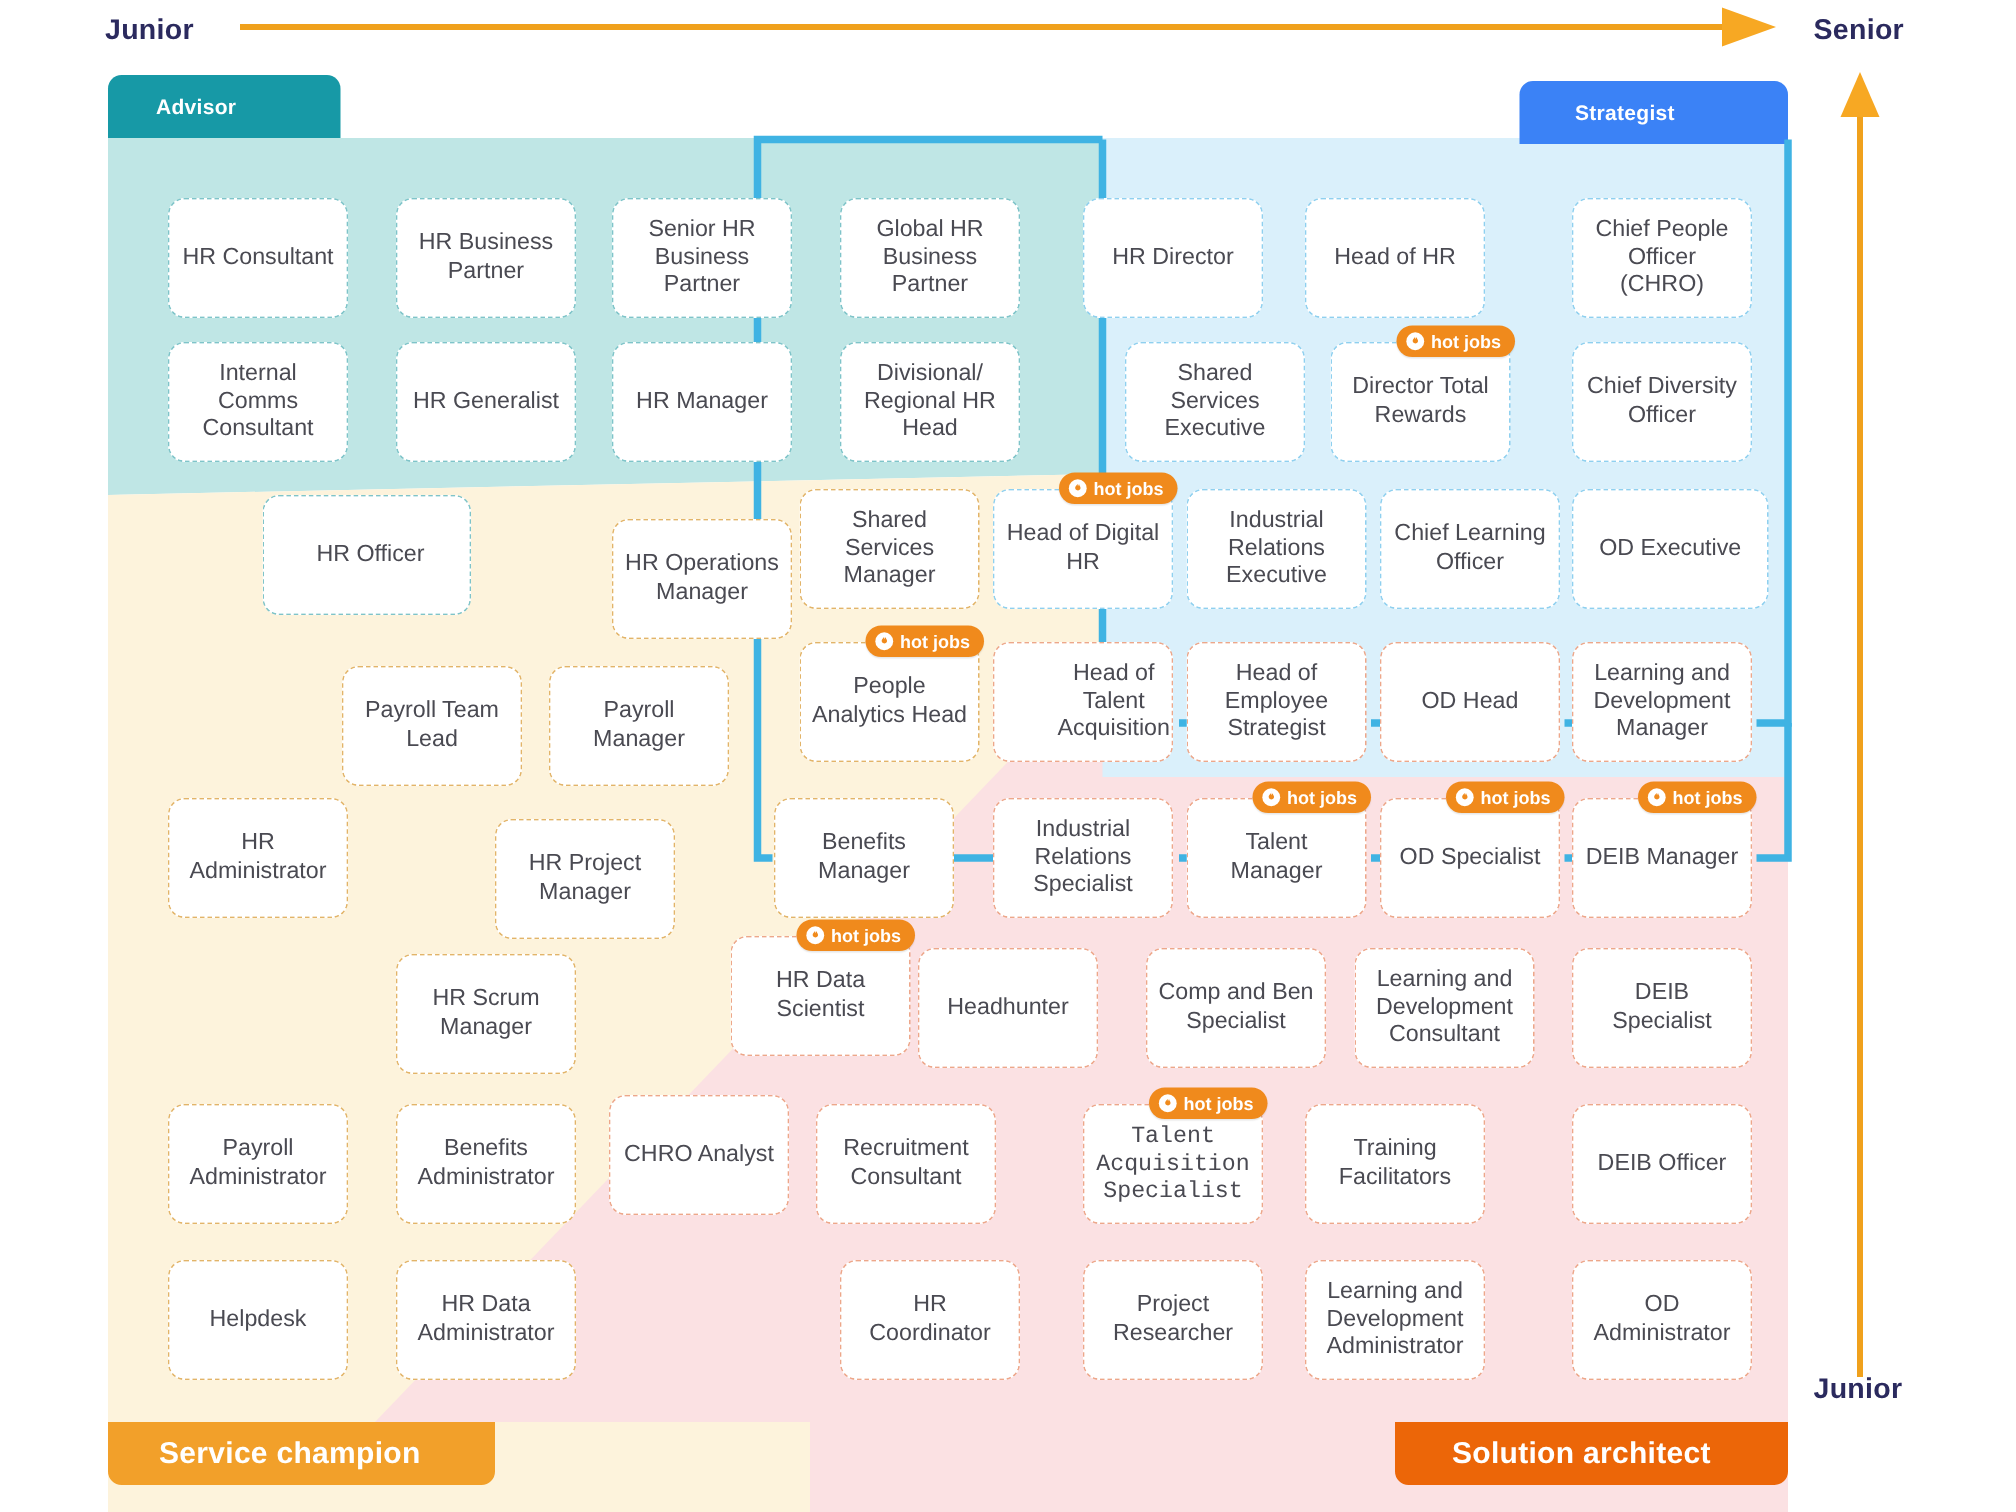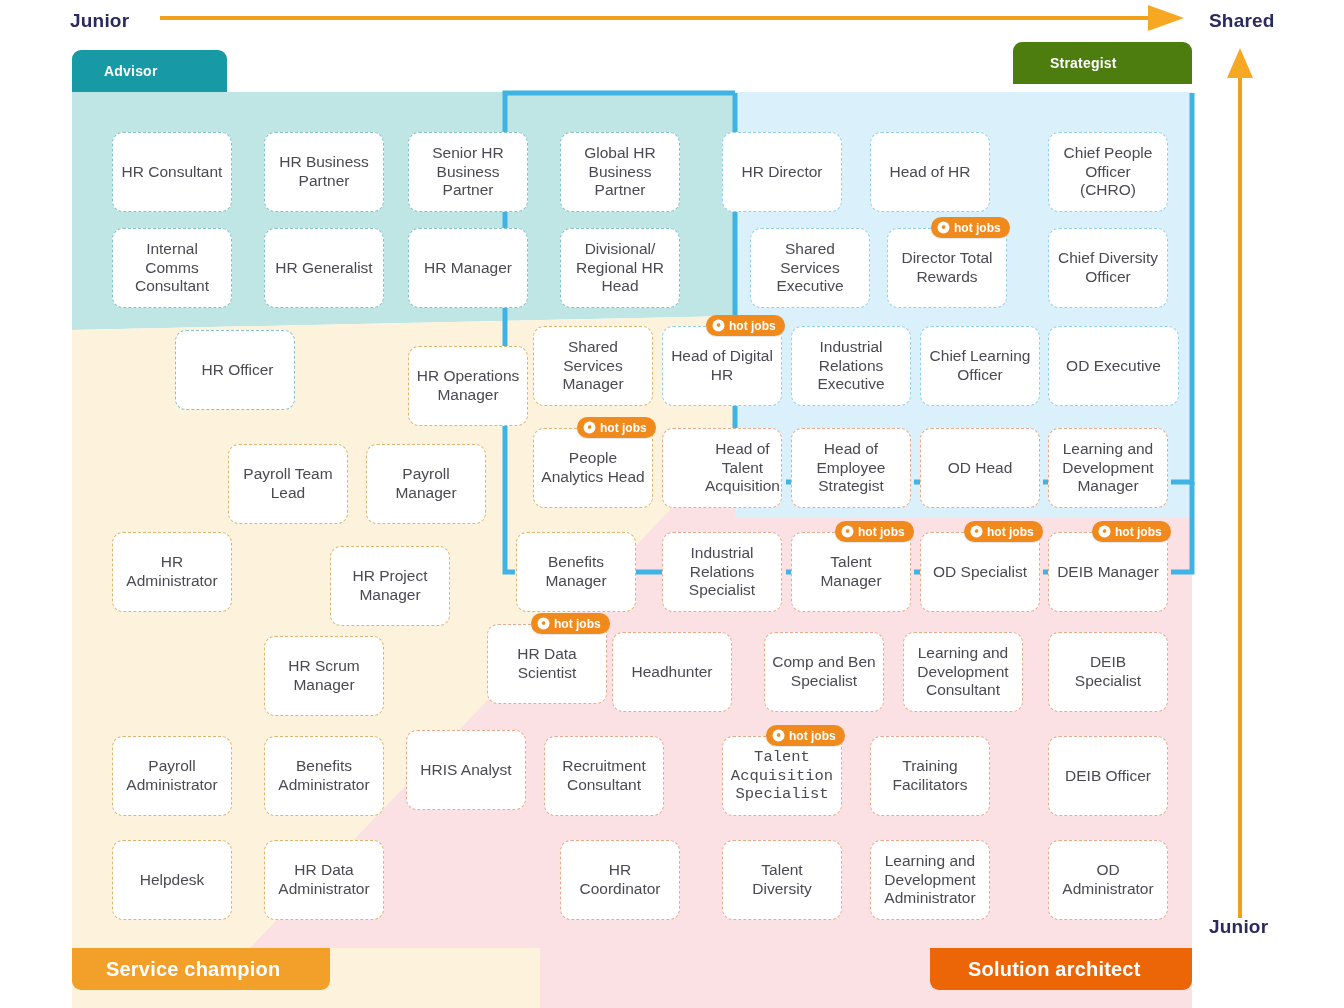--- a/index.html
+++ b/index.html
@@ -16,21 +16,21 @@
               letter-spacing:.2px;white-space:nowrap;}
   #lbl-junior-top{left:70px;top:10px;}
   #lbl-senior{left:1209px;top:10px;}
   #lbl-junior-right{left:1209px;top:916px;}
 
   
   .tab{position:absolute;height:42px;border-radius:9px 9px 0 0;
        color:#fff;font-weight:bold;font-size:14px;letter-spacing:.2px;
        display:flex;align-items:center;box-sizing:border-box;}
   #tab-advisor{left:72px;top:50px;width:155px;padding-left:32px;background:#1799a6;}
-  #tab-strategist{left:1013px;top:42px;width:179px;padding-left:37px;background:#4d7c0f;}
+  #tab-strategist{left:1013px;top:54px;width:179px;padding-left:37px;background:#3b82f6;}
   .tab-bottom{position:absolute;height:42px;border-radius:0 0 9px 9px;
        color:#fff;font-weight:bold;font-size:20px;letter-spacing:.2px;
        display:flex;align-items:center;box-sizing:border-box;}
   #tab-service{left:72px;top:948px;width:258px;padding-left:34px;background:#f2a02a;}
   #tab-solution{left:930px;top:948px;width:262px;padding-left:38px;background:#ec6608;}
 
   
   .node{position:absolute;background:#ffffff;border-radius:11px;
         box-sizing:border-box;display:flex;align-items:center;
         justify-content:center;text-align:center;
@@ -104,21 +104,21 @@
   </svg>
 
   <svg viewBox="0 0 1344 1008" width="1344" height="1008" style="position:absolute;left:0;top:0;">
     <line x1="160" y1="18" x2="1158" y2="18" stroke="#f0a11c" stroke-width="4"></line>
     <polygon points="1148,5 1184,18 1148,31" fill="#f7a823"></polygon>
     <line x1="1240" y1="918" x2="1240" y2="75" stroke="#f0a11c" stroke-width="4"></line>
     <polygon points="1227,78 1240,48 1253,78" fill="#f7a823"></polygon>
   </svg>
 
   <div class="axis-label" id="lbl-junior-top">Junior</div>
-  <div class="axis-label" id="lbl-senior">Shared</div>
+  <div class="axis-label" id="lbl-senior">Senior</div>
   <div class="axis-label" id="lbl-junior-right">Junior</div>
 
   <div class="tab" id="tab-advisor">Advisor</div>
   <div class="tab" id="tab-strategist">Strategist</div>
   <div class="tab-bottom" id="tab-service">Service champion</div>
   <div class="tab-bottom" id="tab-solution">Solution architect</div>
 
   <div id="nodes">
       <div class="node b-teal" style="left: 112px; top: 132px; width: 120px; height: 80px;">
         <span>HR Consultant</span>
@@ -164,21 +164,21 @@
           <svg class="flame" viewBox="0 0 24 24" aria-hidden="true">
             <circle cx="12" cy="12" r="11" fill="#ffffff"></circle>
             <path d="M12 4.5c.4 3-2 3.6-2.9 5.6-.8 1.7.2 3.9 2.1 4.4 1.9.5 3.9-.6 4.2-2.6.3-2.1-1.6-3.1-1.7-4.9-1 .9-1.3 1.9-1.1 2.9-.9-1.6-.9-3.6-.6-5.4z" fill="#f08a1c"></path>
           </svg>
         </span>
         <span>hot jobs</span>
       </div>
       <div class="node b-blue" style="left: 1048px; top: 228px; width: 120px; height: 80px;">
         <span>Chief Diversity Officer</span>
       </div>
-      <div class="node b-teal" style="left: 175px; top: 330px; width: 120px; height: 80px; padding-left: 12px;">
+      <div class="node b-teal" style="left: 175px; top: 330px; width: 139px; height: 80px; padding-left: 12px;">
         <span>HR Officer</span>
       </div>
       <div class="node b-tan" style="left: 408px; top: 346px; width: 120px; height: 80px;">
         <span>HR Operations Manager</span>
       </div>
       <div class="node b-tan" style="left: 533px; top: 326px; width: 120px; height: 80px;">
         <span>Shared Services Manager</span>
       </div>
       <div class="node b-blue" style="left: 662px; top: 326px; width: 120px; height: 80px;">
         <span>Head of Digital HR</span>
@@ -306,21 +306,21 @@
       <div class="node b-pink" style="left: 1048px; top: 632px; width: 120px; height: 80px;">
         <span>DEIB Specialist</span>
       </div>
       <div class="node b-tan" style="left: 112px; top: 736px; width: 120px; height: 80px;">
         <span>Payroll Administrator</span>
       </div>
       <div class="node b-tan" style="left: 264px; top: 736px; width: 120px; height: 80px;">
         <span>Benefits Administrator</span>
       </div>
       <div class="node b-pink" style="left: 406px; top: 730px; width: 120px; height: 80px;">
-        <span>HRIS Analyst</span>
+        <span>CHRO Analyst</span>
       </div>
       <div class="node b-pink" style="left: 544px; top: 736px; width: 120px; height: 80px;">
         <span>Recruitment Consultant</span>
       </div>
       <div class="node b-pink" style="left: 722px; top: 736px; width: 120px; height: 80px; font-family: Liberation Mono, monospace;">
         <span>Talent Acquisition Specialist</span>
       </div>
       <div class="badge" style="left: 766px; top: 725px;">
         <span style="display: flex;">
           <svg class="flame" viewBox="0 0 24 24" aria-hidden="true">
@@ -339,21 +339,21 @@
       <div class="node b-tan" style="left: 112px; top: 840px; width: 120px; height: 80px;">
         <span>Helpdesk</span>
       </div>
       <div class="node b-tan" style="left: 264px; top: 840px; width: 120px; height: 80px;">
         <span>HR Data Administrator</span>
       </div>
       <div class="node b-pink" style="left: 560px; top: 840px; width: 120px; height: 80px;">
         <span>HR Coordinator</span>
       </div>
       <div class="node b-pink" style="left: 722px; top: 840px; width: 120px; height: 80px;">
-        <span>Talent Diversity</span>
+        <span>Project Researcher</span>
       </div>
       <div class="node b-pink" style="left: 870px; top: 840px; width: 120px; height: 80px;">
         <span>Learning and Development Administrator</span>
       </div>
       <div class="node b-pink" style="left: 1048px; top: 840px; width: 120px; height: 80px;">
         <span>OD Administrator</span>
       </div>
     </div>
 
 </div>

